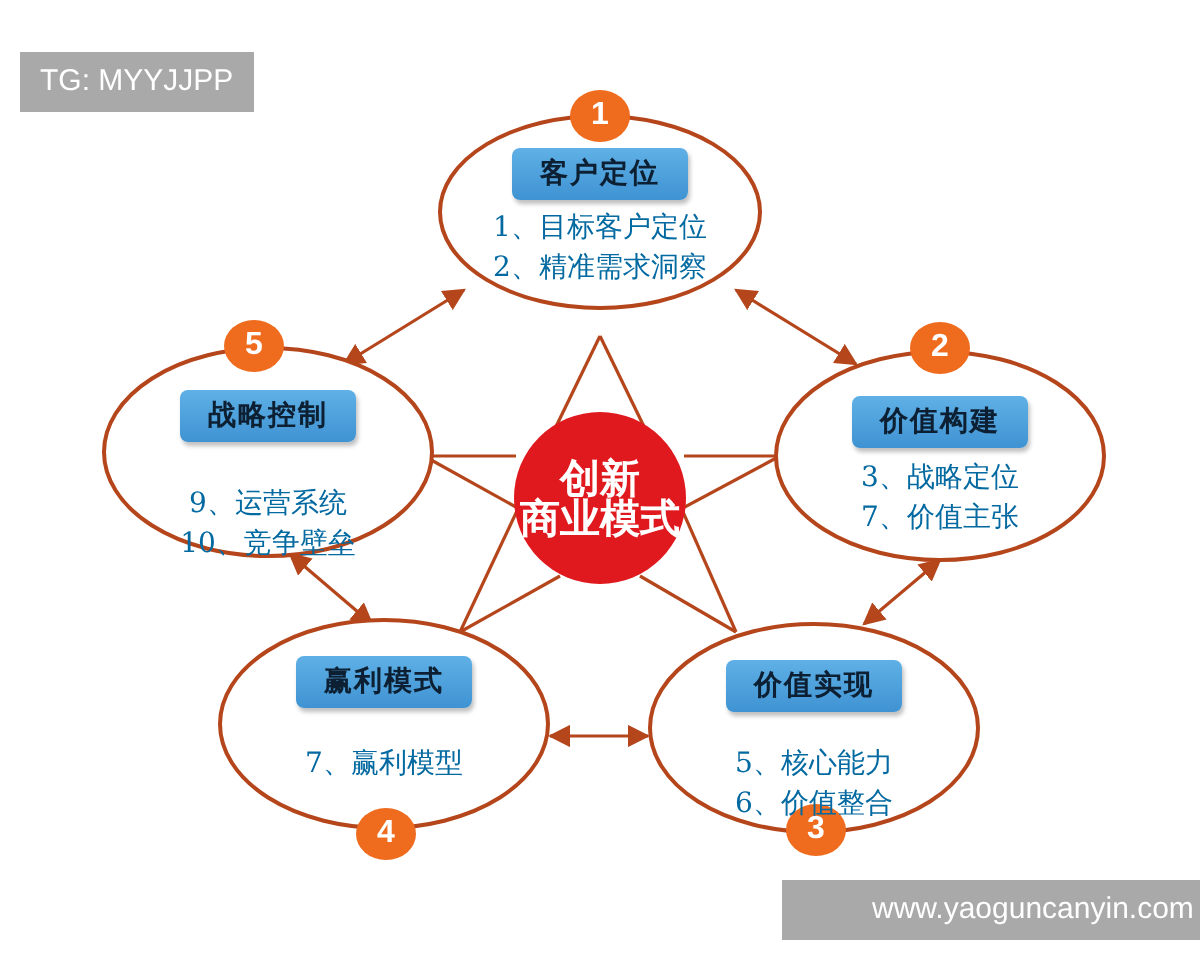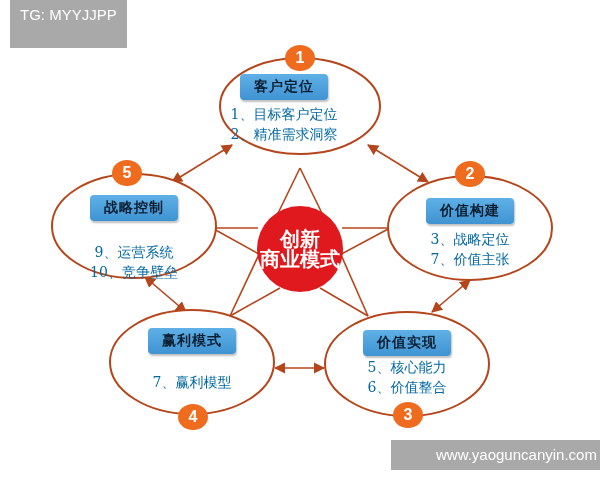--- a/index.html
+++ b/index.html
@@ -1,18 +1,18 @@
 <!DOCTYPE html>
 <html><head>
 <meta charset="utf-8">
 <style>
   html, body { margin:0; padding:0; }
   body { width:600px; height:480px; background:#ffffff; position:relative; overflow:hidden; font-family:"DejaVu Sans", sans-serif; }
   .wm { position:absolute; background:#a9a9a9; color:#ffffff; font-family:"Liberation Sans", sans-serif; font-size:15px; line-height:28px; padding:0 10px; }
-  #wm-top { left:10px; top:0; height:48px; line-height:30px; }
+  #wm-top { left:10px; top:26px; height:30px; line-height:30px; }
   #wm-bottom { left:391px; top:440px; height:30px; line-height:30px; font-size:15px;padding-left:45px; }
   svg.diagram { position:absolute; left:0; top:0; }
   .node { position:absolute; width:164px; text-align:center; }
   .title-box { display:inline-block; background:linear-gradient(#5fb0e6,#3f93d2); color:#0d2033; font-weight:bold; font-size:14px; padding:4px 14px; border-radius:4px; box-shadow:1px 2px 2px rgba(0,0,0,0.25); letter-spacing:1px; }
   .item { font-family:"DejaVu Serif", serif; font-size:14px; color:#0369a1; line-height:20px; }
   .badge { position:absolute; width:30px; height:26px; border-radius:50%; background:#ef6b1e; color:#fff; font-weight:bold; font-size:16px; text-align:center; line-height:26px; font-family:"Liberation Sans", sans-serif; }
   .center { position:absolute; left:257px; top:206px; width:86px; height:86px; border-radius:50%; background:#e0191f; color:#fff; font-weight:bold; font-size:20px; text-align:center; display:flex; flex-direction:column; justify-content:center; line-height:20px; }
 </style>
 </head>
 <body>
@@ -53,37 +53,37 @@
     <ellipse cx="134" cy="226" rx="82" ry="52"></ellipse>
   </g>
 </svg>
 
 <div class="center">
   <span>创新</span>
   <span>商业模式</span>
 </div>
 
 <div class="badge" style="left:285px;top:45px;">1</div>
-<div class="node" style="left:202px;top:74px;">
+<div class="node" style="left:218px;top:74px;">
   <div class="title-box">客户定位</div>
   <div class="item" style="margin-top:4px;">1、目标客户定位</div>
   <div class="item">2、精准需求洞察</div>
 </div>
 
 <div class="badge" style="left:455px;top:161px;">2</div>
 <div class="node" style="left:388px;top:198px;">
   <div class="title-box">价值构建</div>
   <div class="item" style="margin-top:5px;">3、战略定位</div>
   <div class="item">7、价值主张</div>
 </div>
 
 <div class="badge" style="left:393px;top:402px;">3</div>
 <div class="node" style="left:325px;top:330px;">
   <div class="title-box">价值实现</div>
-  <div class="item" style="margin-top:1px;">5、核心能力</div>
+  <div class="item" style="margin-top:16px;">5、核心能力</div>
   <div class="item">6、价值整合</div>
 </div>
 
 <div class="badge" style="left:178px;top:404px;">4</div>
 <div class="node" style="left:110px;top:328px;">
   <div class="title-box">赢利模式</div>
   <div class="item" style="margin-top:18px;">7、赢利模型</div>
 </div>
 
 <div class="badge" style="left:112px;top:160px;">5</div>

